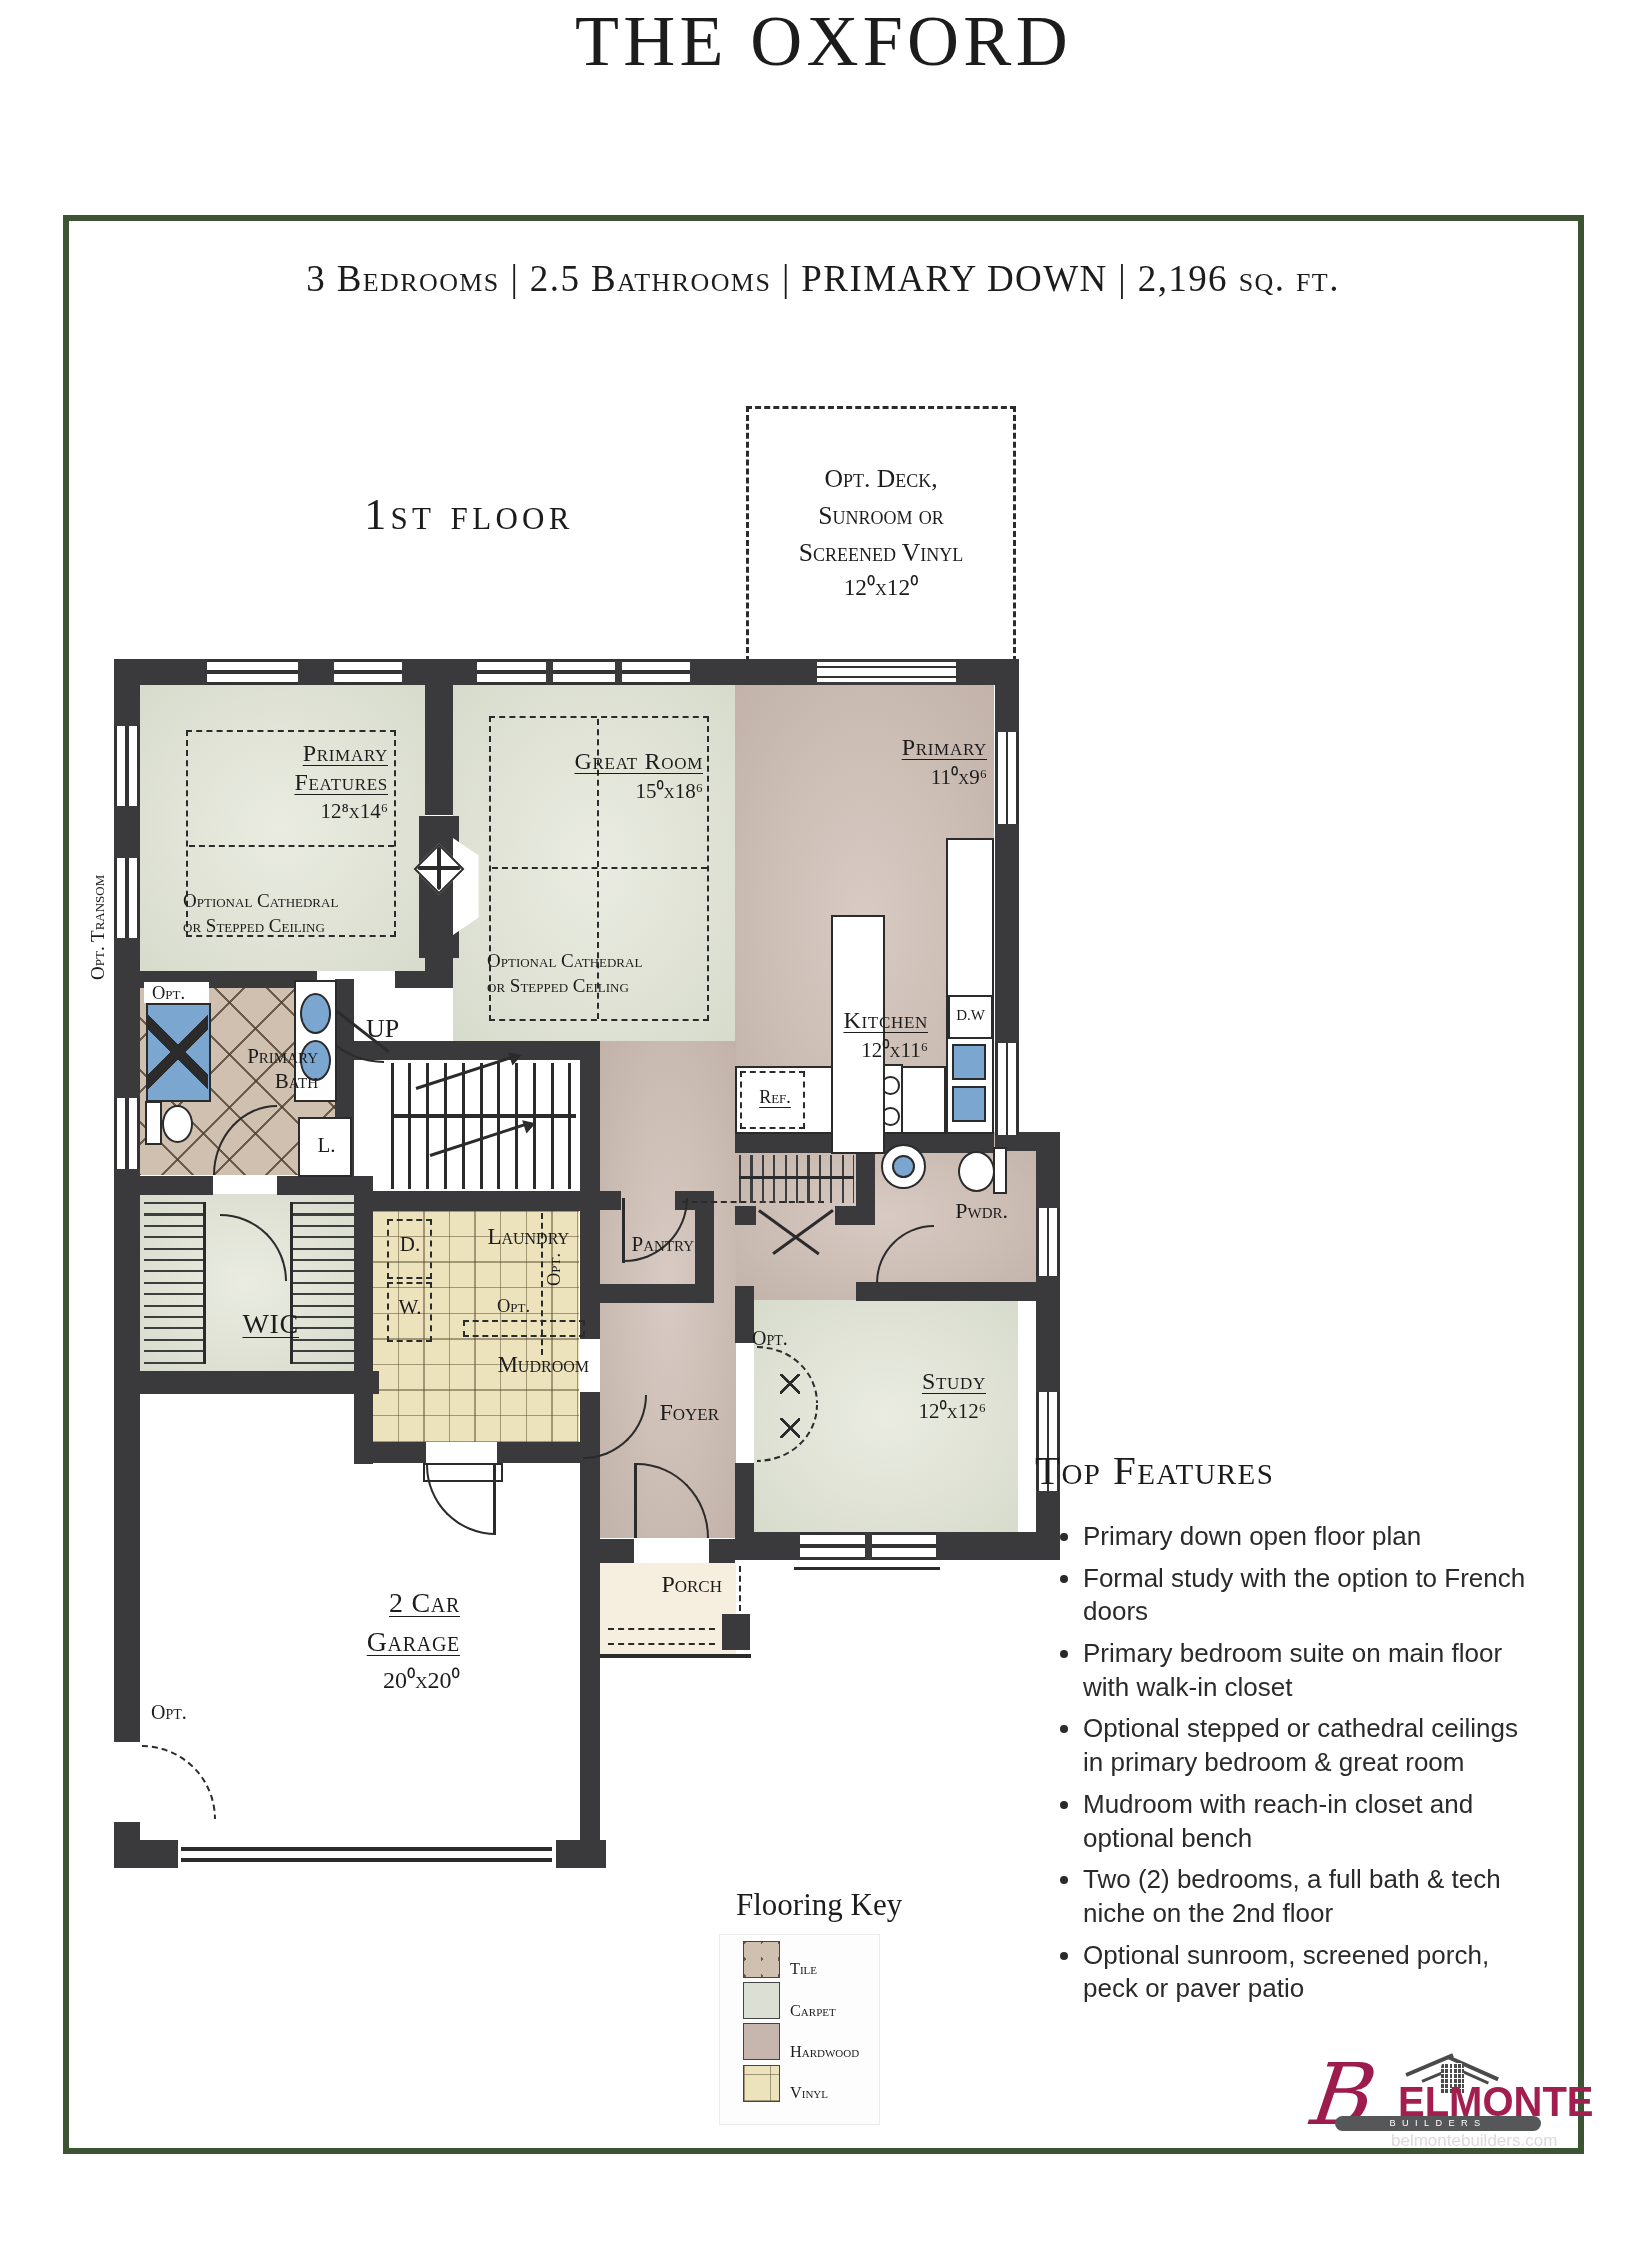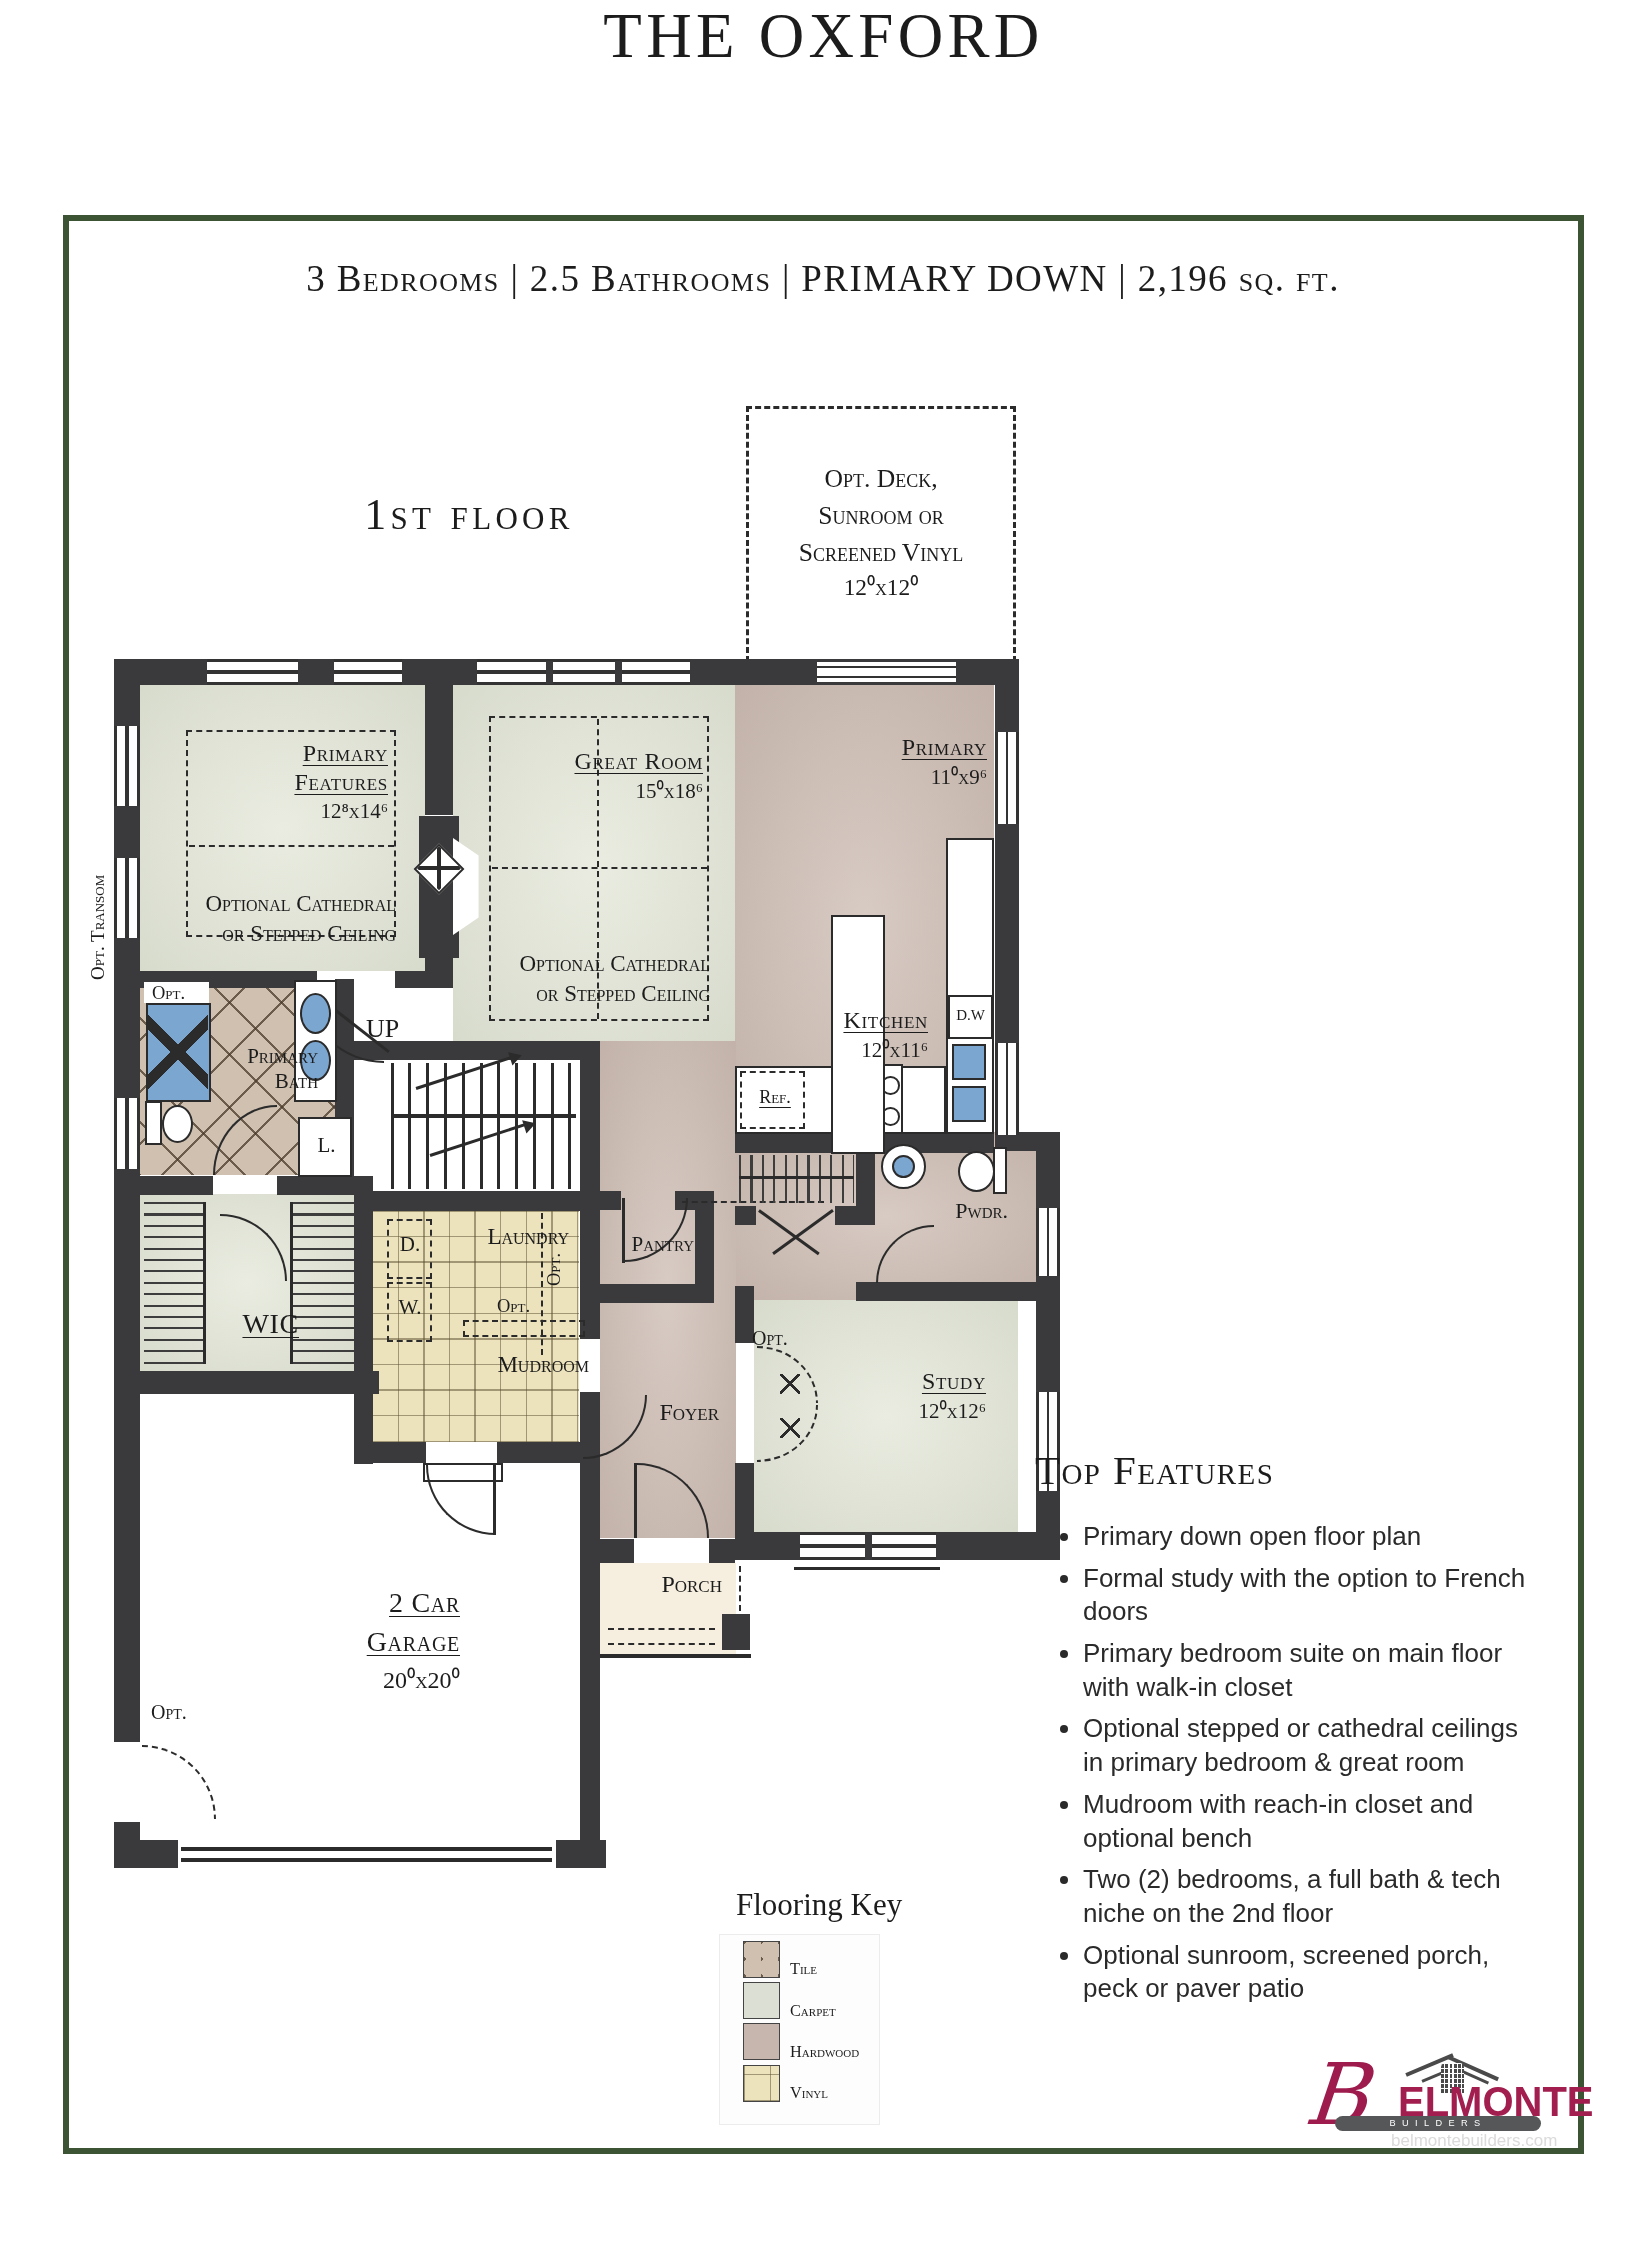--- a/index.html
+++ b/index.html
@@ -34,33 +34,33 @@
   .fix{position:absolute;box-sizing:border-box;background:#fff;border:2.1px solid #2b2b2b;}
   .blue{position:absolute;box-sizing:border-box;background:#7ba6d0;border:2.1px solid #2b2b2b;}
   .xmark{position:absolute;background:
      linear-gradient(45deg,transparent 45%,#2b2b2b 45% 55%,transparent 55%),
      linear-gradient(-45deg,transparent 45%,#2b2b2b 45% 55%,transparent 55%);}
   .hatch-h{position:absolute;background:repeating-linear-gradient(180deg,#3d3d3d 0 2.1px,transparent 2.1px 11.4px);}
   .hatch-v{position:absolute;background:repeating-linear-gradient(90deg,#3d3d3d 0 2.1px,transparent 2.1px 11.4px);}
   .thinline{position:absolute;background:#2b2b2b;}
   
   .sc{font-variant:small-caps;}
-  .title{width:100%;text-align:center;font-size:63px;letter-spacing:4.3px;font-family:"Liberation Serif",serif;}
+  .title{width:100%;text-align:center;font-size:72px;letter-spacing:4.3px;font-family:"Liberation Serif",serif;}
   .subtitle{text-align:center;font-size:37px;letter-spacing:1.4px;font-variant:small-caps;}
   .floorlbl{text-align:center;font-size:44px;letter-spacing:4.3px;font-variant:small-caps;}
   .rlabel{position:absolute;text-align:right;font-variant:small-caps;line-height:1.2;}
   .rn{font-size:24px;letter-spacing:0.7px;}
   .rn2{font-size:28px;letter-spacing:0.7px;}
   .u{text-decoration:underline;text-underline-offset:4.3px;text-decoration-thickness:1.4px;}
   .dims{font-size:21px;margin-top:2.8px;}
   .slabel{position:absolute;font-variant:small-caps;font-size:19px;line-height:1.1;}
   .vtext{writing-mode:vertical-rl;transform:rotate(180deg);}
   .decktxt{position:absolute;display:flex;flex-direction:column;justify-content:center;align-items:center;
            text-align:center;font-variant:small-caps;font-size:25.6px;line-height:1.45;}
-  .cnote{position:absolute;text-align:right;font-variant:small-caps;font-size:23px;line-height:1.3;}
+  .cnote{position:absolute;text-align:left;font-variant:small-caps;font-size:19px;line-height:1.3;}
   
   .feat-h{position:absolute;font-variant:small-caps;font-size:41px;letter-spacing:1.4px;}
   .feat-list{position:absolute;margin:0;padding:0 0 0 33px;font-family:"Liberation Sans",sans-serif;
              font-size:26px;line-height:1.3;color:#2a2a2a;}
   .feat-list li{margin-bottom:7.8px;}
   
   .fk-title{position:absolute;font-size:31px;}
   .fk-panel{position:absolute;background:#fdfdfd;border:0.7px solid #ececec;}
   .fk-label{position:absolute;font-variant:small-caps;font-size:16.3px;}
   .swatch{position:absolute;box-sizing:border-box;border:1.4px solid #444;}

